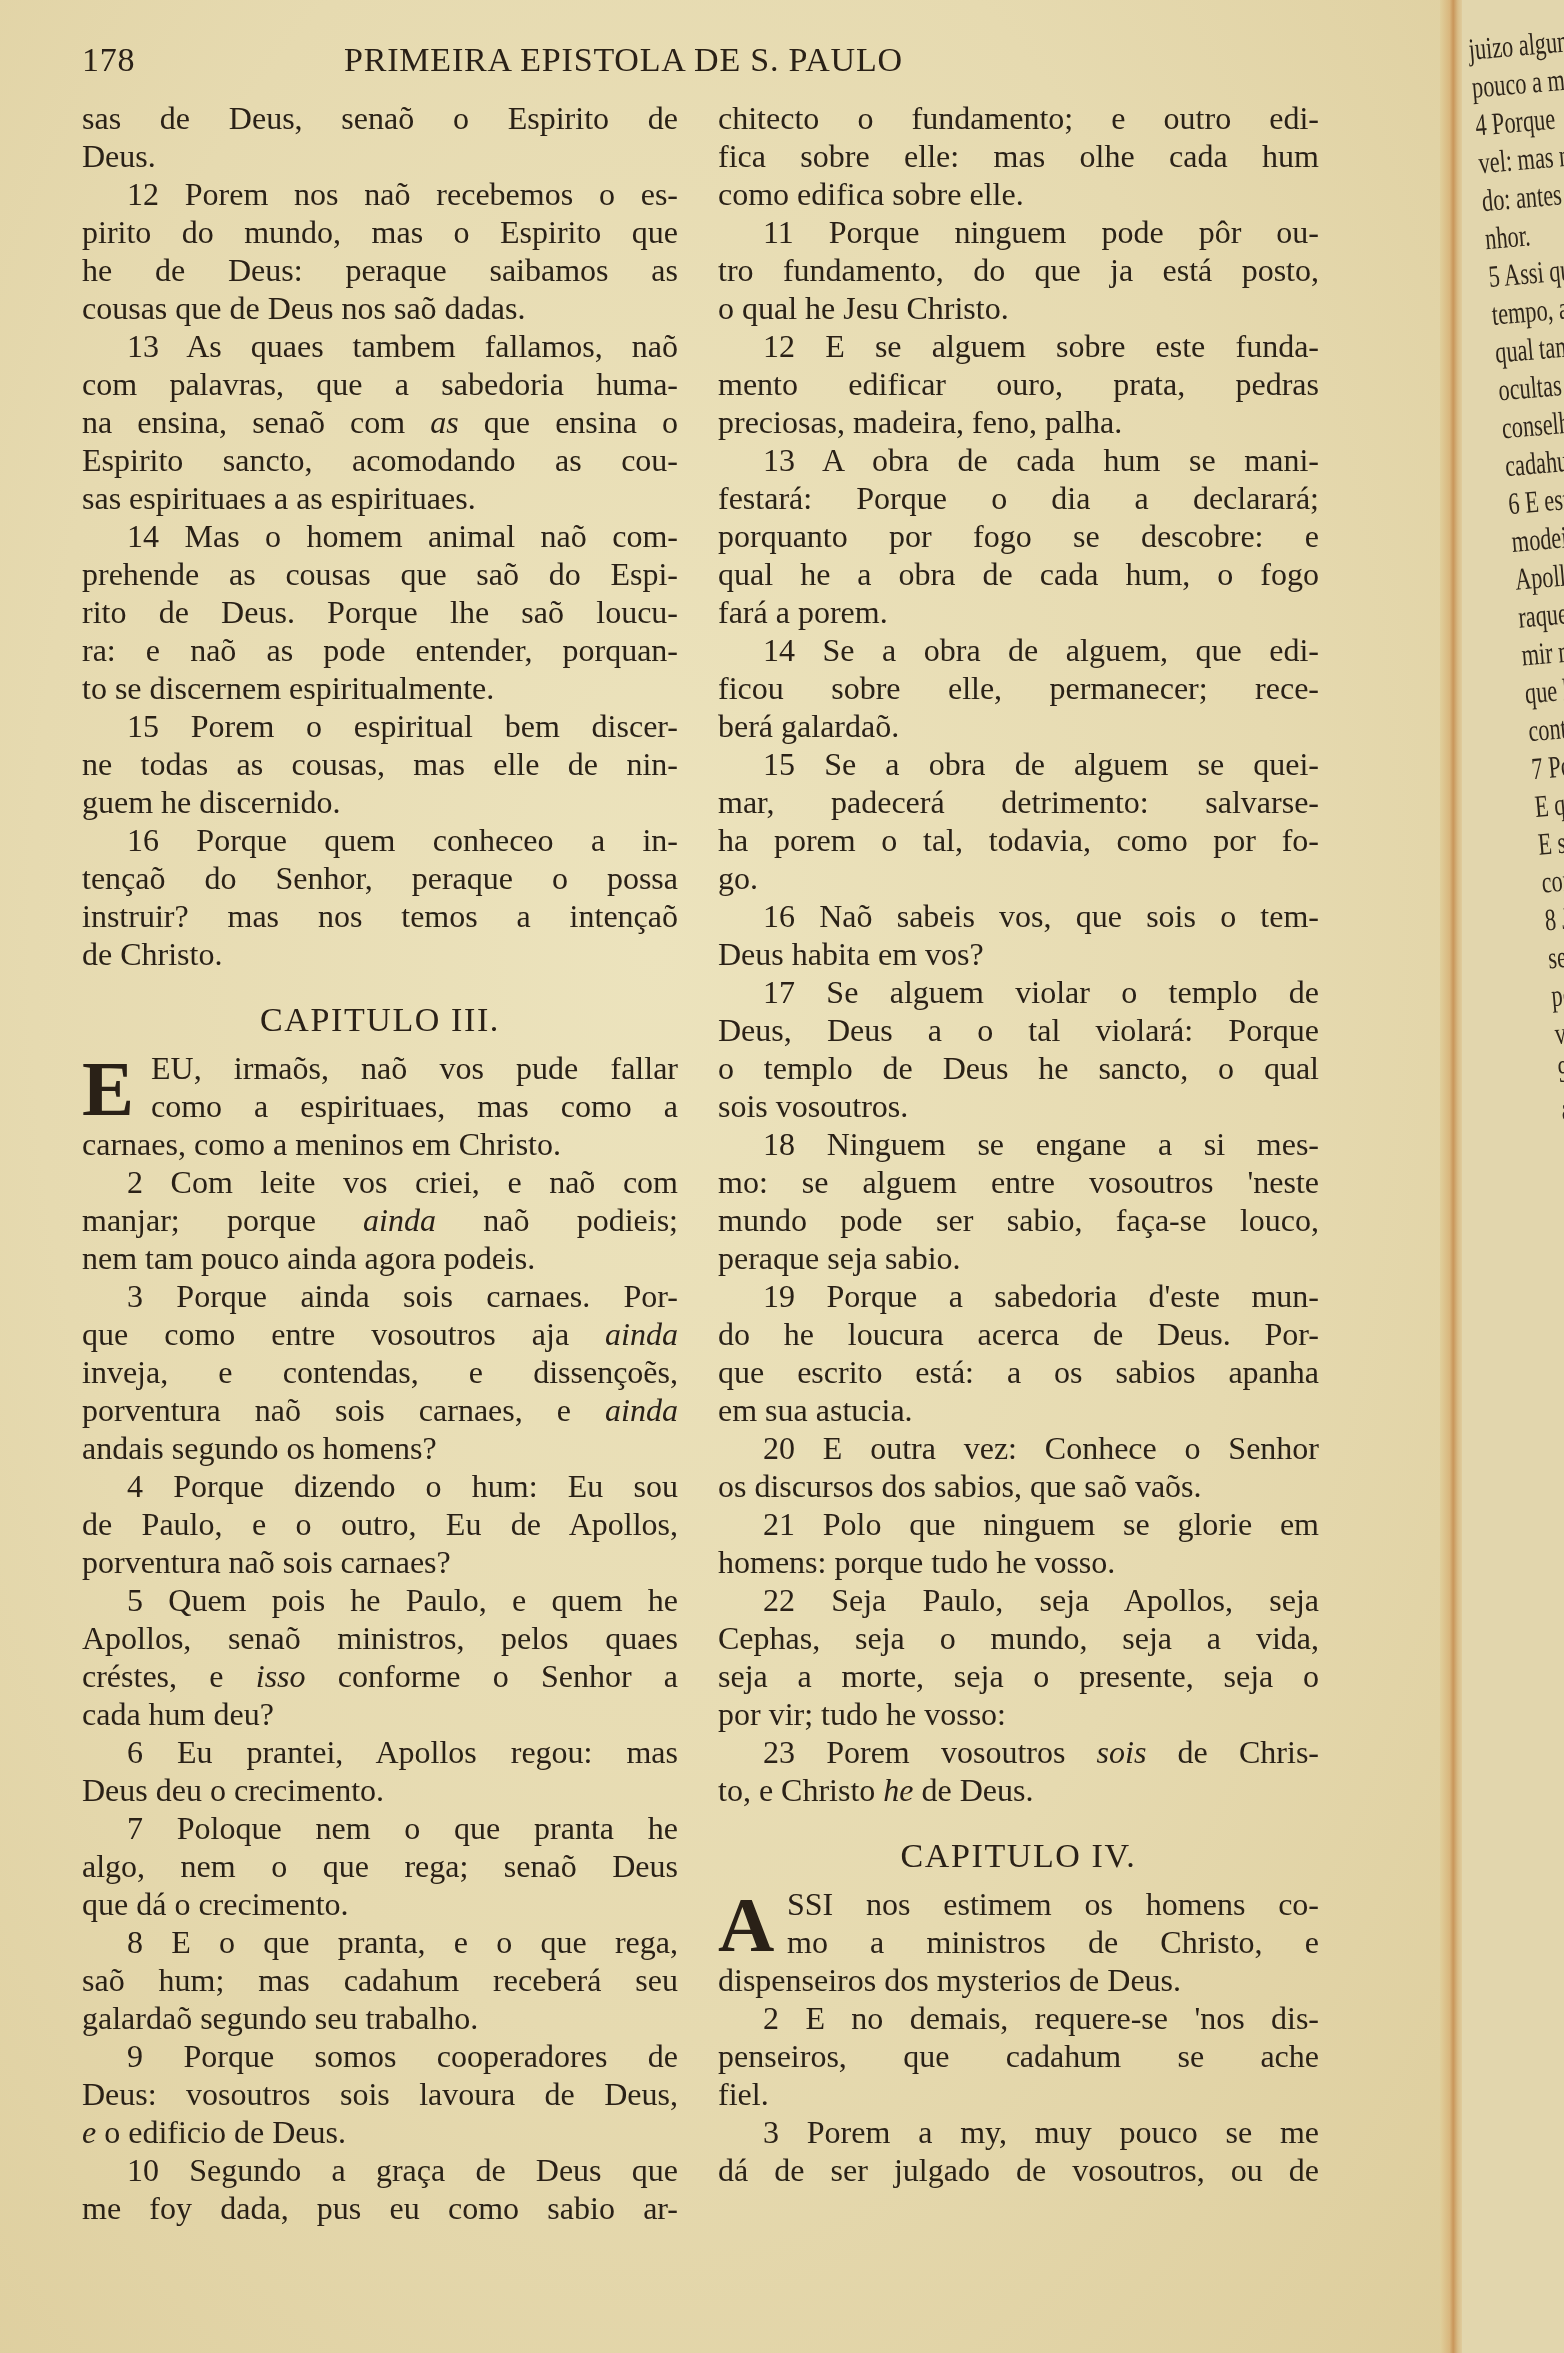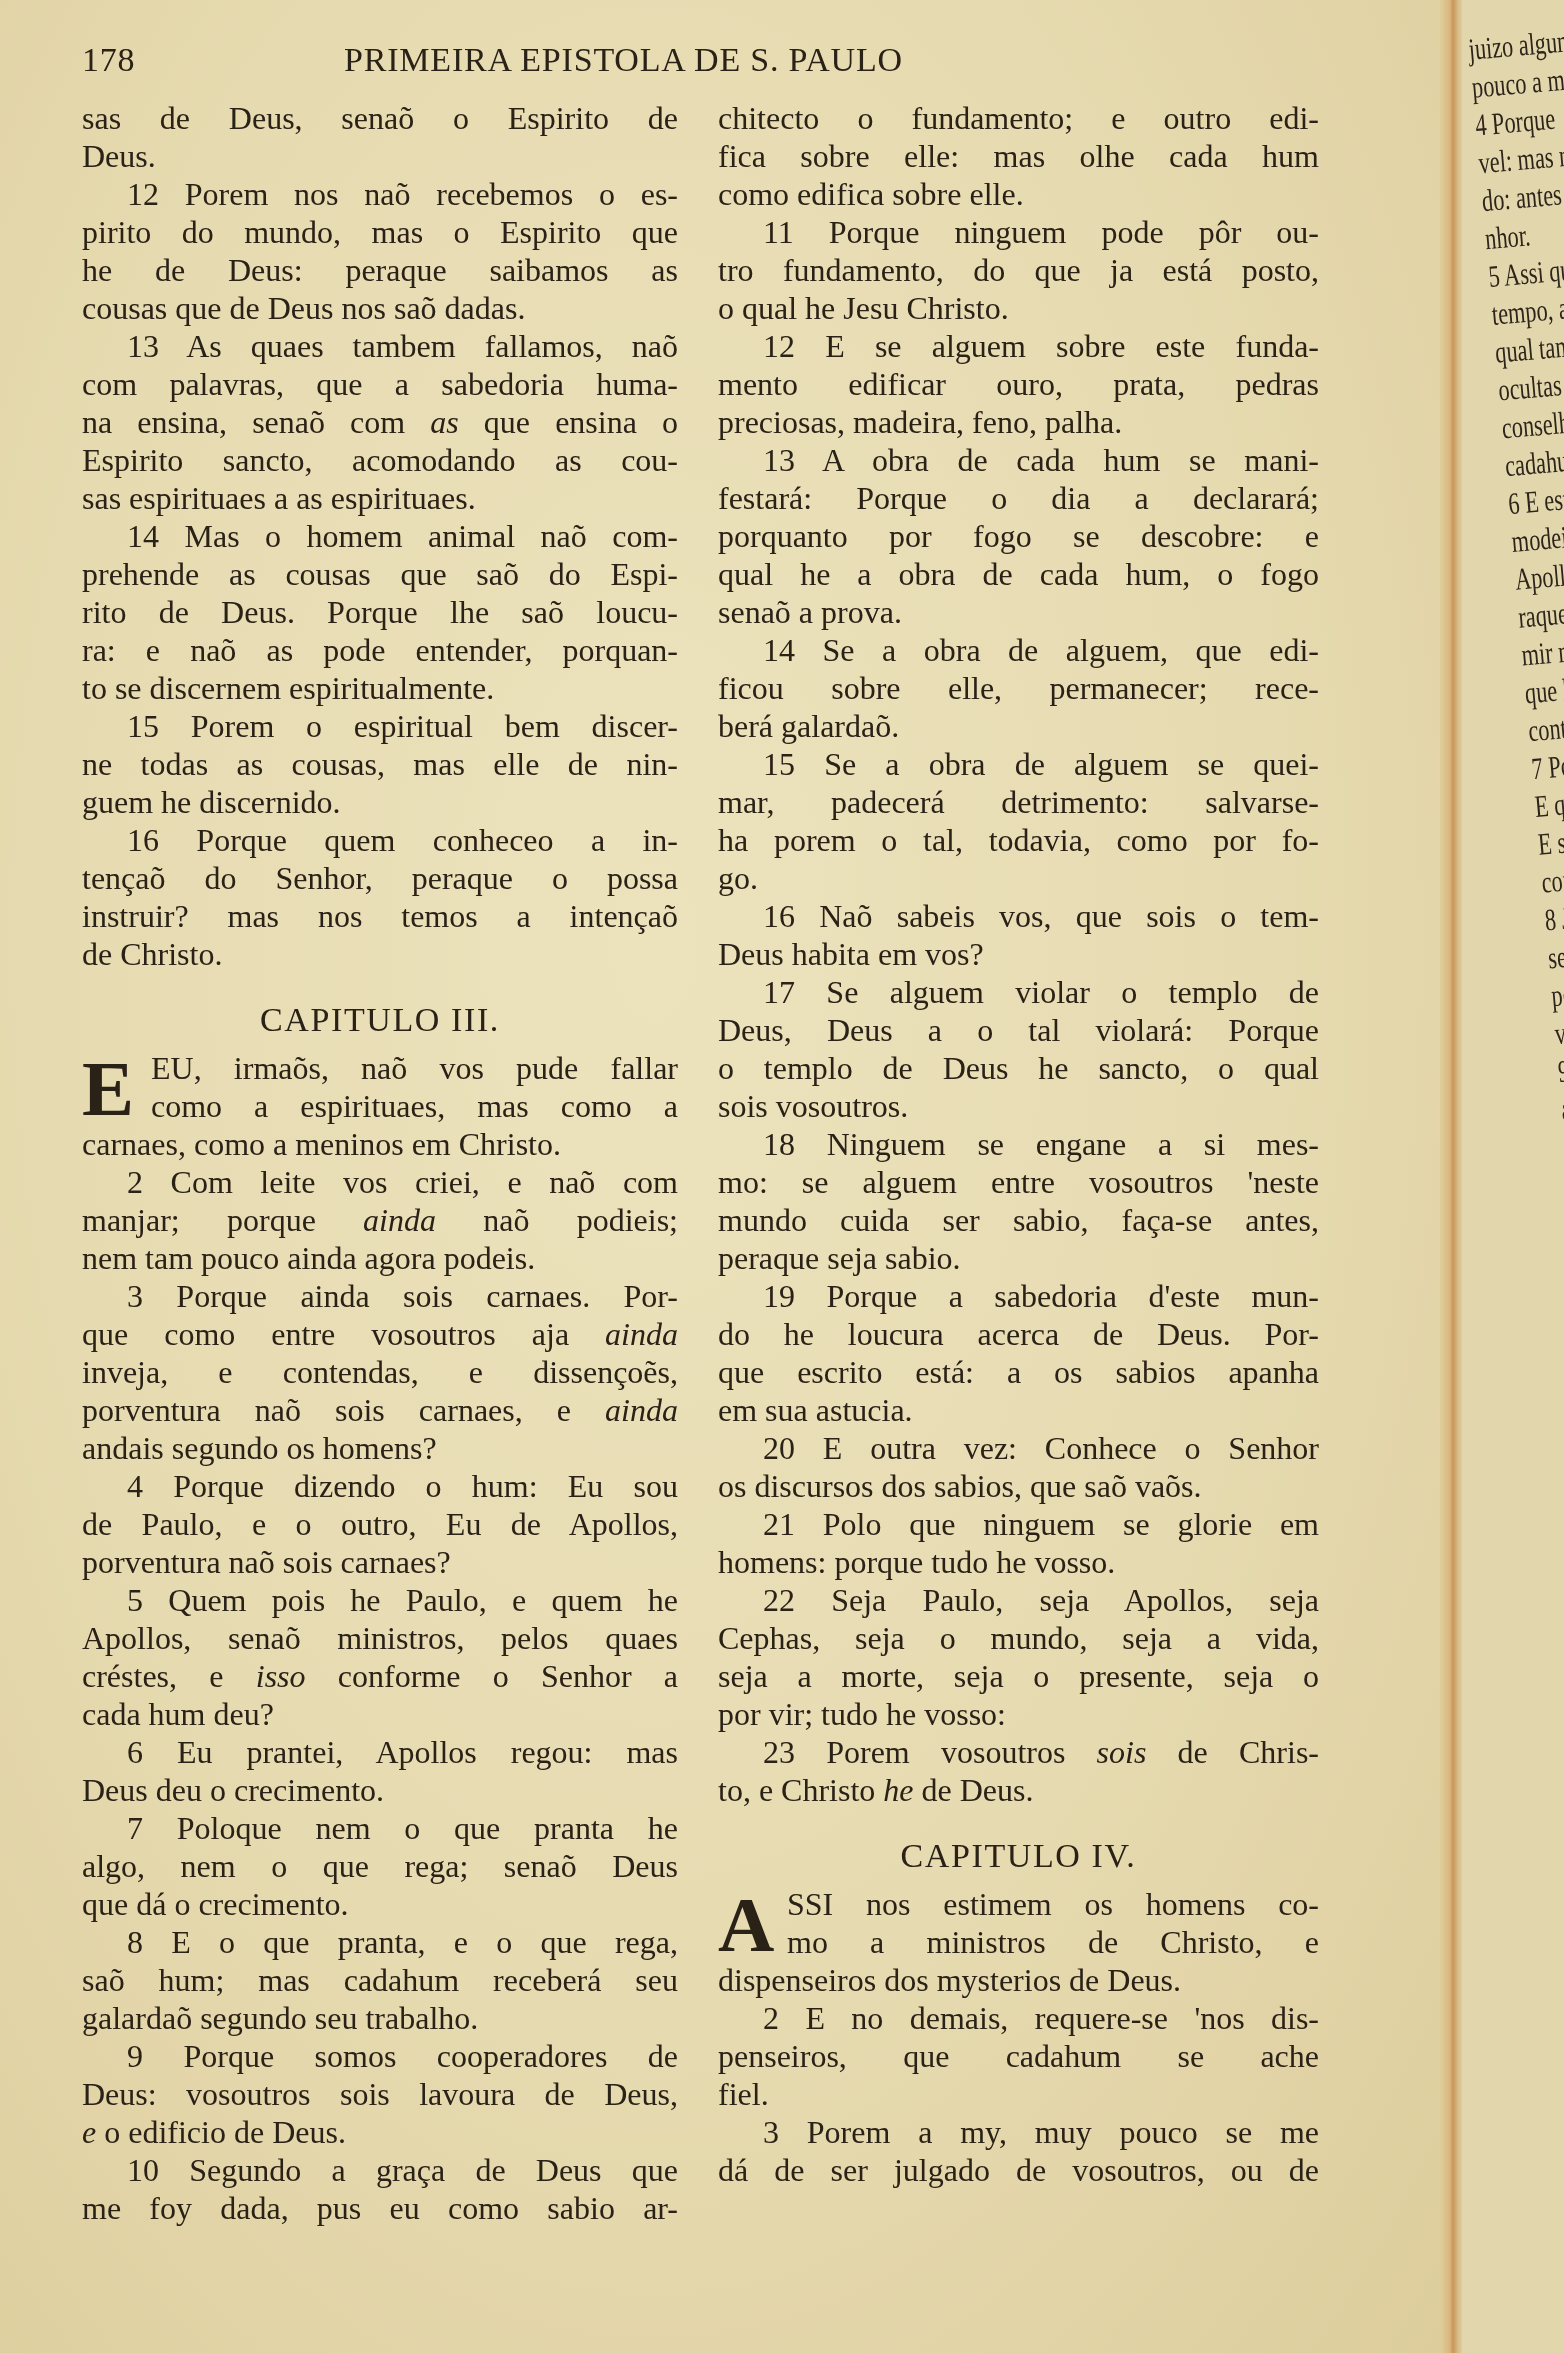--- a/index.html
+++ b/index.html
@@ -171,37 +171,37 @@
       <span class="line ind">11 Porque ninguem pode pôr ou-</span>
       <span class="line">tro fundamento, do que ja está posto,</span>
       <span class="line last">o qual he Jesu Christo.</span>
       <span class="line ind">12 E se alguem sobre este funda-</span>
       <span class="line">mento edificar ouro, prata, pedras</span>
       <span class="line last">preciosas, madeira, feno, palha.</span>
       <span class="line ind">13 A obra de cada hum se mani-</span>
       <span class="line">festará: Porque o dia a declarará;</span>
       <span class="line">porquanto por fogo se descobre: e</span>
       <span class="line">qual he a obra de cada hum, o fogo</span>
-      <span class="line last">senaõ a prova.</span>
+      <span class="line last">fará a porem.</span>
       <span class="line ind">14 Se a obra de alguem, que edi-</span>
       <span class="line">ficou sobre elle, permanecer; rece-</span>
       <span class="line last">berá galardaõ.</span>
       <span class="line ind">15 Se a obra de alguem se quei-</span>
       <span class="line">mar, padecerá detrimento: salvarse-</span>
       <span class="line">ha porem o tal, todavia, como por fo-</span>
       <span class="line last">go.</span>
       <span class="line ind">16 Naõ sabeis vos, que sois o tem-</span>
       <span class="line last">Deus habita em vos?</span>
       <span class="line ind">17 Se alguem violar o templo de</span>
       <span class="line">Deus, Deus a o tal violará: Porque</span>
       <span class="line">o templo de Deus he sancto, o qual</span>
       <span class="line last">sois vosoutros.</span>
       <span class="line ind">18 Ninguem se engane a si mes-</span>
       <span class="line">mo: se alguem entre vosoutros 'neste</span>
-      <span class="line">mundo cuida ser sabio, faça-se antes,</span>
+      <span class="line">mundo pode ser sabio, faça-se louco,</span>
       <span class="line last">peraque seja sabio.</span>
       <span class="line ind">19 Porque a sabedoria d'este mun-</span>
       <span class="line">do he loucura acerca de Deus. Por-</span>
       <span class="line">que escrito está: a os sabios apanha</span>
       <span class="line last">em sua astucia.</span>
       <span class="line ind">20 E outra vez: Conhece o Senhor</span>
       <span class="line last">os discursos dos sabios, que saõ vaõs.</span>
       <span class="line ind">21 Polo que ninguem se glorie em</span>
       <span class="line last">homens: porque tudo he vosso.</span>
       <span class="line ind">22 Seja Paulo, seja Apollos, seja</span>

